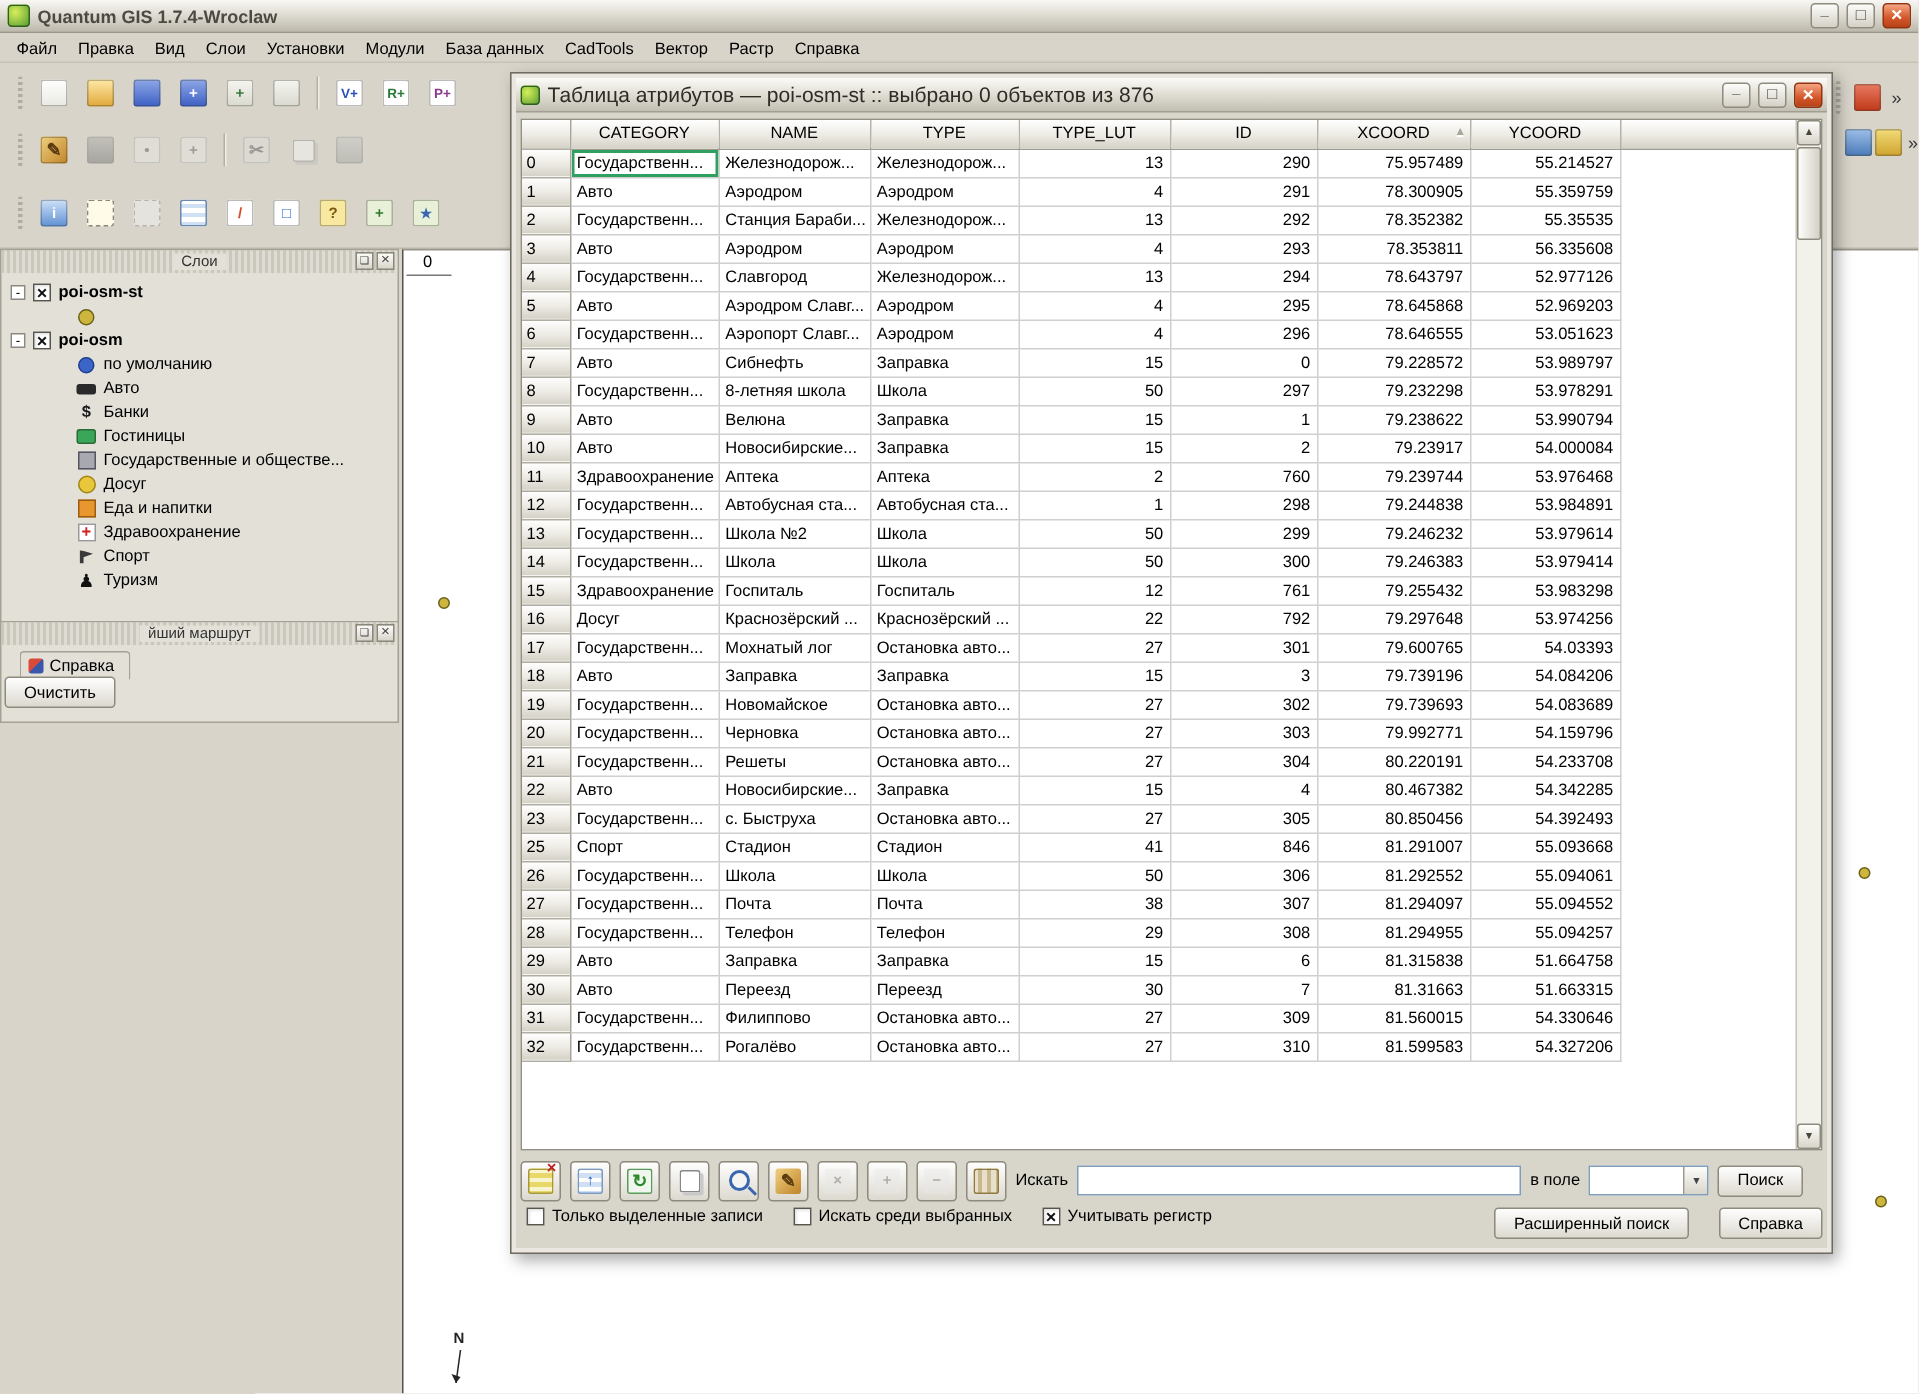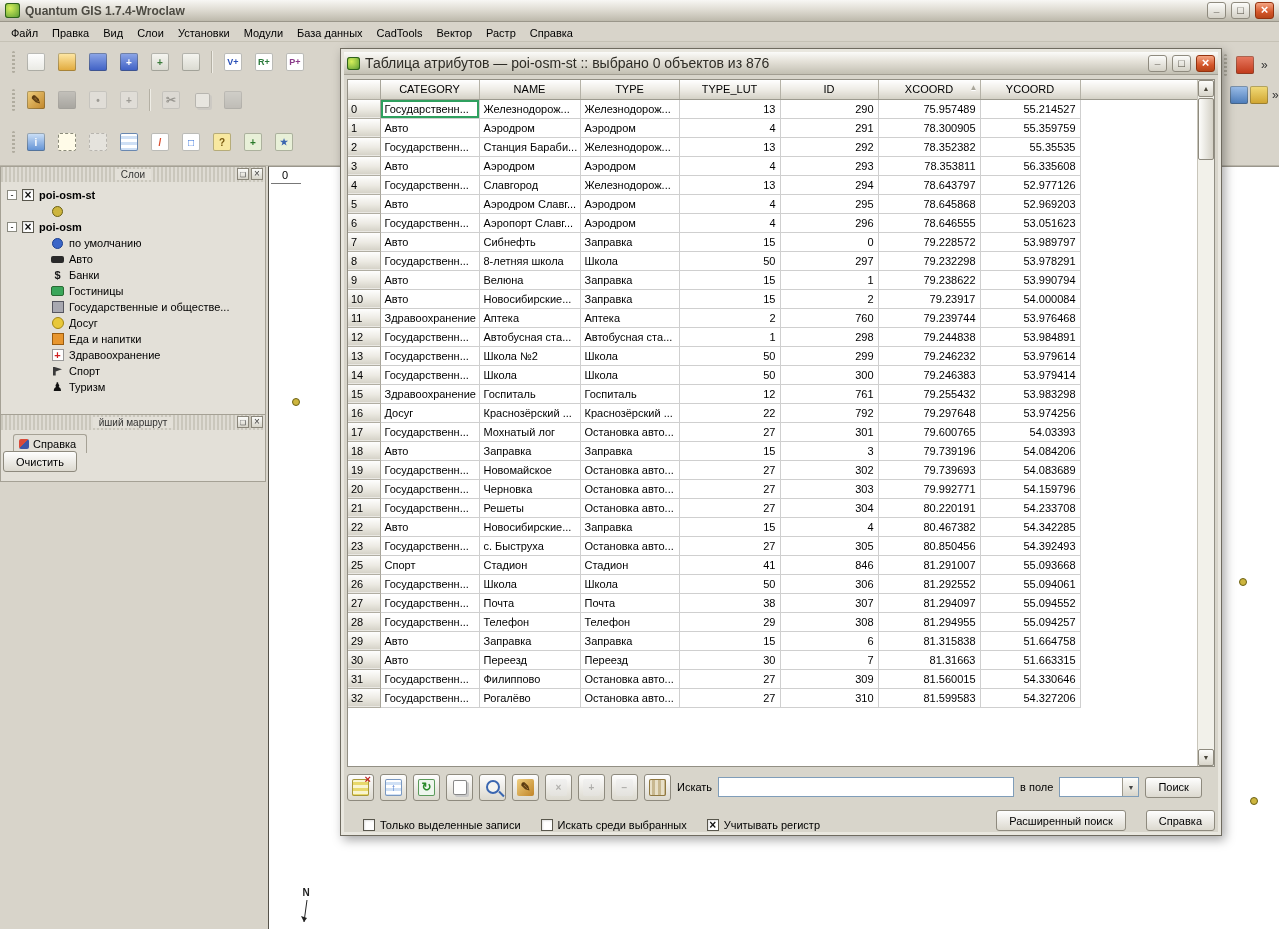--- a/index.html
+++ b/index.html
@@ -165,21 +165,21 @@
   .di-delete-column{background:#e8e8e2}.di-delete-column::after{content:"−";color:#555}
   .di-open-field-calculator{background:repeating-linear-gradient(90deg,#e8e0c8 0 3px,#c8b890 3px 6px);box-shadow:inset 0 0 0 1px #907840}
   .lbl{white-space:nowrap}
   .txt{width:296px;height:20px;border:1px solid #7f9db9;background:#fff;font-family:inherit;font-size:11px;padding:0 3px}
   .combo{width:80px;height:20px;border:1px solid #7f9db9;background:#fff;display:inline-flex;align-items:center;position:relative}
   .combo-val{flex:1;padding:0 3px;overflow:hidden;white-space:nowrap}
   .combo-btn{width:16px;height:18px;background:linear-gradient(#fdfdfb,#d8d5ca);border-left:1px solid #9c98 8c;border-left:1px solid #9c988c;
     display:flex;align-items:center;justify-content:center;font-size:7px;color:#444}
   .combo-btn::before{content:"▼"}
 
-  .dlg-options{position:absolute;left:16px;top:756px;right:0;height:26px;display:flex;align-items:flex-end;gap:20px;padding:0 6px}
+  .dlg-options{position:absolute;left:4px;top:756px;right:0;height:26px;display:flex;align-items:flex-start;gap:20px;padding:0 6px}
   .opt-checks{display:inline-flex;gap:20px;align-items:center}
   .optcb{display:inline-flex;align-items:center;gap:5px;white-space:nowrap}
   .spacer{flex:1}
   .dlg-options .pbtn{margin-left:0}
 </style>
 </head>
 <body>
 
 <div class="app">
 

